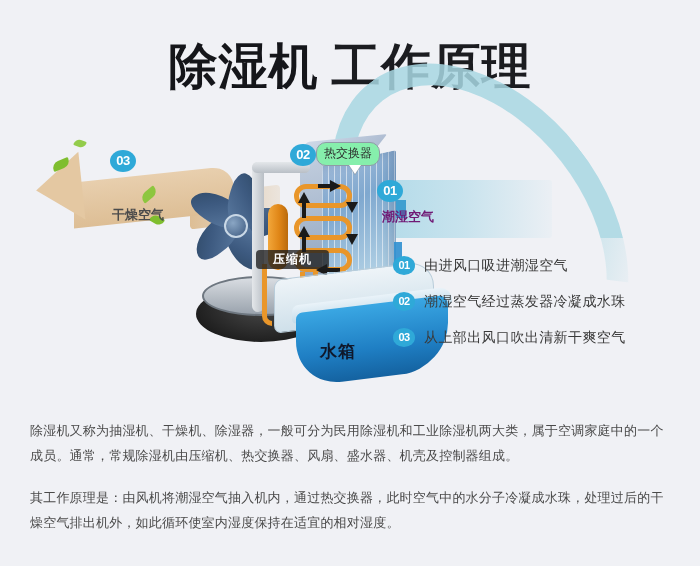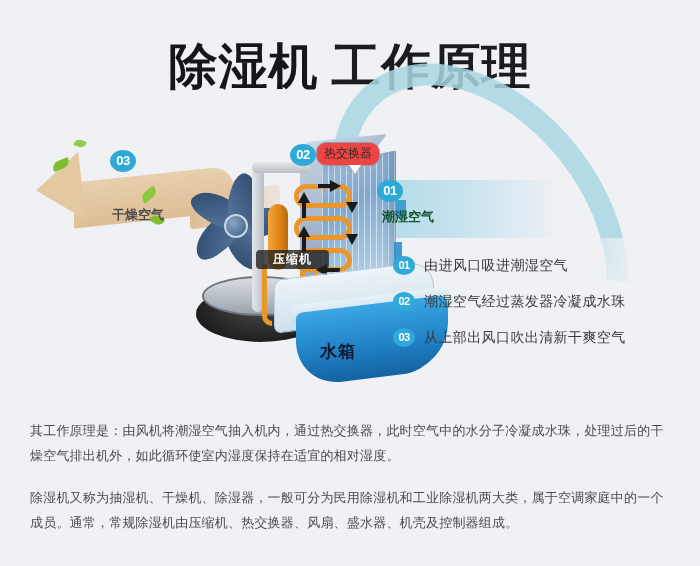--- a/index.html
+++ b/index.html
@@ -373,21 +373,21 @@
   }
   .badge-03 { left: 110px; top: 32px; }
   .badge-02 { left: 290px; top: 26px; }
   .badge-01 { left: 377px; top: 62px; }
 
   .bubble {
     position: absolute;
     left: 316px;
     top: 24px;
     padding: 2px 7px 3px;
-    background: #ef4444;
+    background: #86efac;
     border: 1px solid #8f9ba6;
     border-radius: 10px;
     font-size: 12px;
     color: #2b2b2b;
     white-space: nowrap;
   }
   .bubble::after {
     content: "";
     position: absolute;
     left: 32px;
@@ -399,21 +399,21 @@
     filter: drop-shadow(0 1px 0 #8f9ba6);
   }
 
   .illus-label {
     position: absolute;
     font-size: 13px;
     white-space: nowrap;
     font-weight: bold;
   }
   .label-dry { left: 112px; top: 88px; color: #4b4b4b; }
-  .label-humid { left: 382px; top: 90px; color: #14532d; }
+  .label-humid { left: 382px; top: 90px; color: #701a75; }
   .label-compressor {
     left: 256px; top: 132px;
     color: #ffffff;
     background: rgba(30,30,30,0.78);
     padding: 1px 17px;
     border-radius: 4px;
     font-size: 12px;
     letter-spacing: 1px;
   }
   .label-tank {
@@ -559,17 +559,17 @@
       <span class="step-badge">02</span>
       <span class="step-text">潮湿空气经过蒸发器冷凝成水珠</span>
     </div>
     <div class="step">
       <span class="step-badge">03</span>
       <span class="step-text">从上部出风口吹出清新干爽空气</span>
     </div>
   </div>
 
   <div class="body-copy">
+    <p class="para">除湿机又称为抽湿机、干燥机、除湿器，一般可分为民用除湿机和工业除湿机两大类，属于空调家庭中的一个成员。通常，常规除湿机由压缩机、热交换器、风扇、盛水器、机壳及控制器组成。</p>
     <p class="para">其工作原理是：由风机将潮湿空气抽入机内，通过热交换器，此时空气中的水分子冷凝成水珠，处理过后的干燥空气排出机外，如此循环使室内湿度保持在适宜的相对湿度。</p>
-    <p class="para">除湿机又称为抽湿机、干燥机、除湿器，一般可分为民用除湿机和工业除湿机两大类，属于空调家庭中的一个成员。通常，常规除湿机由压缩机、热交换器、风扇、盛水器、机壳及控制器组成。</p>
   </div>
 
 </div>
 
 </body></html>

